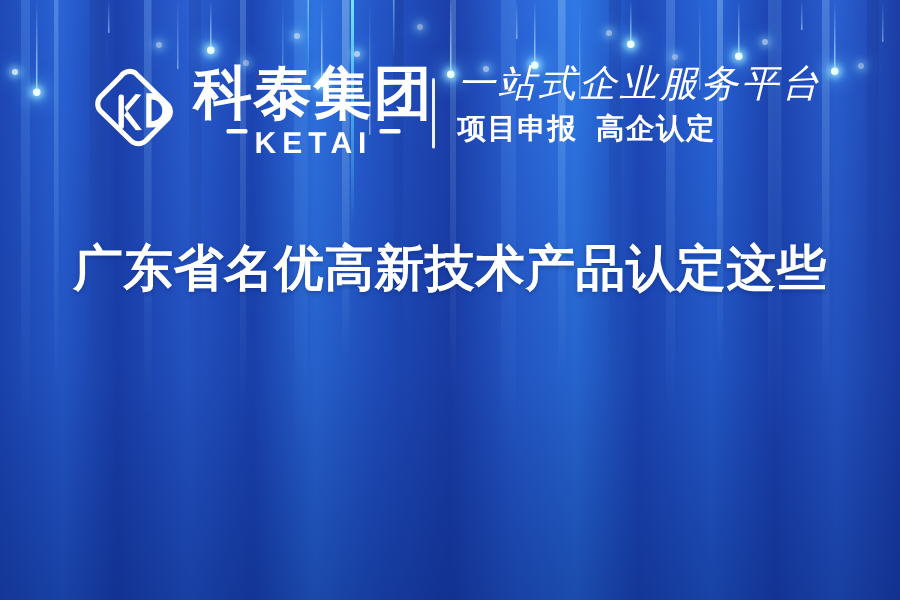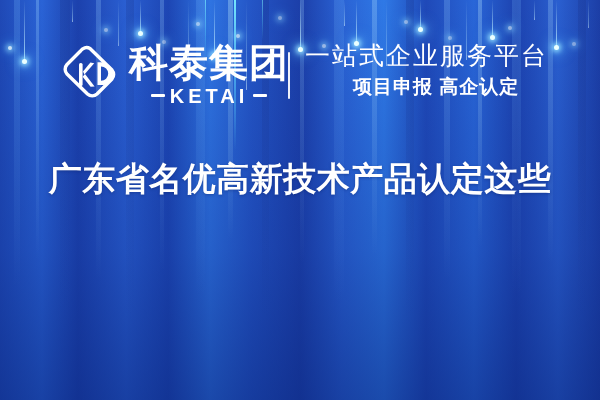--- a/index.html
+++ b/index.html
@@ -48,32 +48,32 @@
         background:linear-gradient(180deg, rgba(120,235,255,0.95) 0%, rgba(90,210,255,0.55) 55%, rgba(70,180,255,0) 100%);}
 
   
   .header{position:absolute;left:0;top:38px;width:600px;height:72px;}
 
   .logo-block{position:absolute;left:60px;top:0;display:flex;align-items:center;gap:9px;height:72px;}
   .logo-mark{width:60px;height:60px;position:relative;flex:0 0 auto;}
   .logo-words{display:flex;flex-direction:column;align-items:center;}
   .logo-cn{color:#ffffff;font-size:39px;font-weight:700;letter-spacing:1px;line-height:1;
            font-family:"DejaVu Sans","Liberation Sans",sans-serif;}
-  .logo-en-row{display:flex;align-items:center;gap:5px;margin-top:4px;}
+  .logo-en-row{display:flex;align-items:flex-start;gap:5px;margin-top:4px;}
   .logo-rule{width:14px;height:3px;background:#ffffff;border-radius:1px;}
   .logo-en{color:#ffffff;font-size:20px;font-weight:700;letter-spacing:4px;line-height:1;}
 
   .divider{position:absolute;left:288px;top:14px;width:2px;height:47px;
            background:rgba(255,255,255,0.92);border-radius:1px;}
 
   .slogan{position:absolute;left:305px;top:4px;}
   .slogan-main{color:#ffffff;font-size:25px;font-weight:400;letter-spacing:2px;line-height:1.15;
-          font-family:"DejaVu Sans","Liberation Sans",sans-serif;}
+          font-family:"DejaVu Sans","Liberation Sans",sans-serif;font-style:italic;}
   .slogan-sub{color:#ffffff;font-size:19px;font-weight:700;letter-spacing:1px;line-height:1.2;margin-top:5px;
-          font-family:Liberation Sans, sans-serif;padding-left:48px;}
+          font-family:Liberation Mono, monospace;}
 
   
   .title{position:absolute;left:0;top:156px;width:600px;text-align:center;}
   .title-line{color:#ffffff;font-size:33px;font-weight:700;letter-spacing:0.5px;line-height:46px;
           font-family:"DejaVu Sans","Liberation Sans",sans-serif;
           text-shadow:0 1px 3px rgba(8,30,90,0.35);}
 </style>
 </head>
 <body>
 

